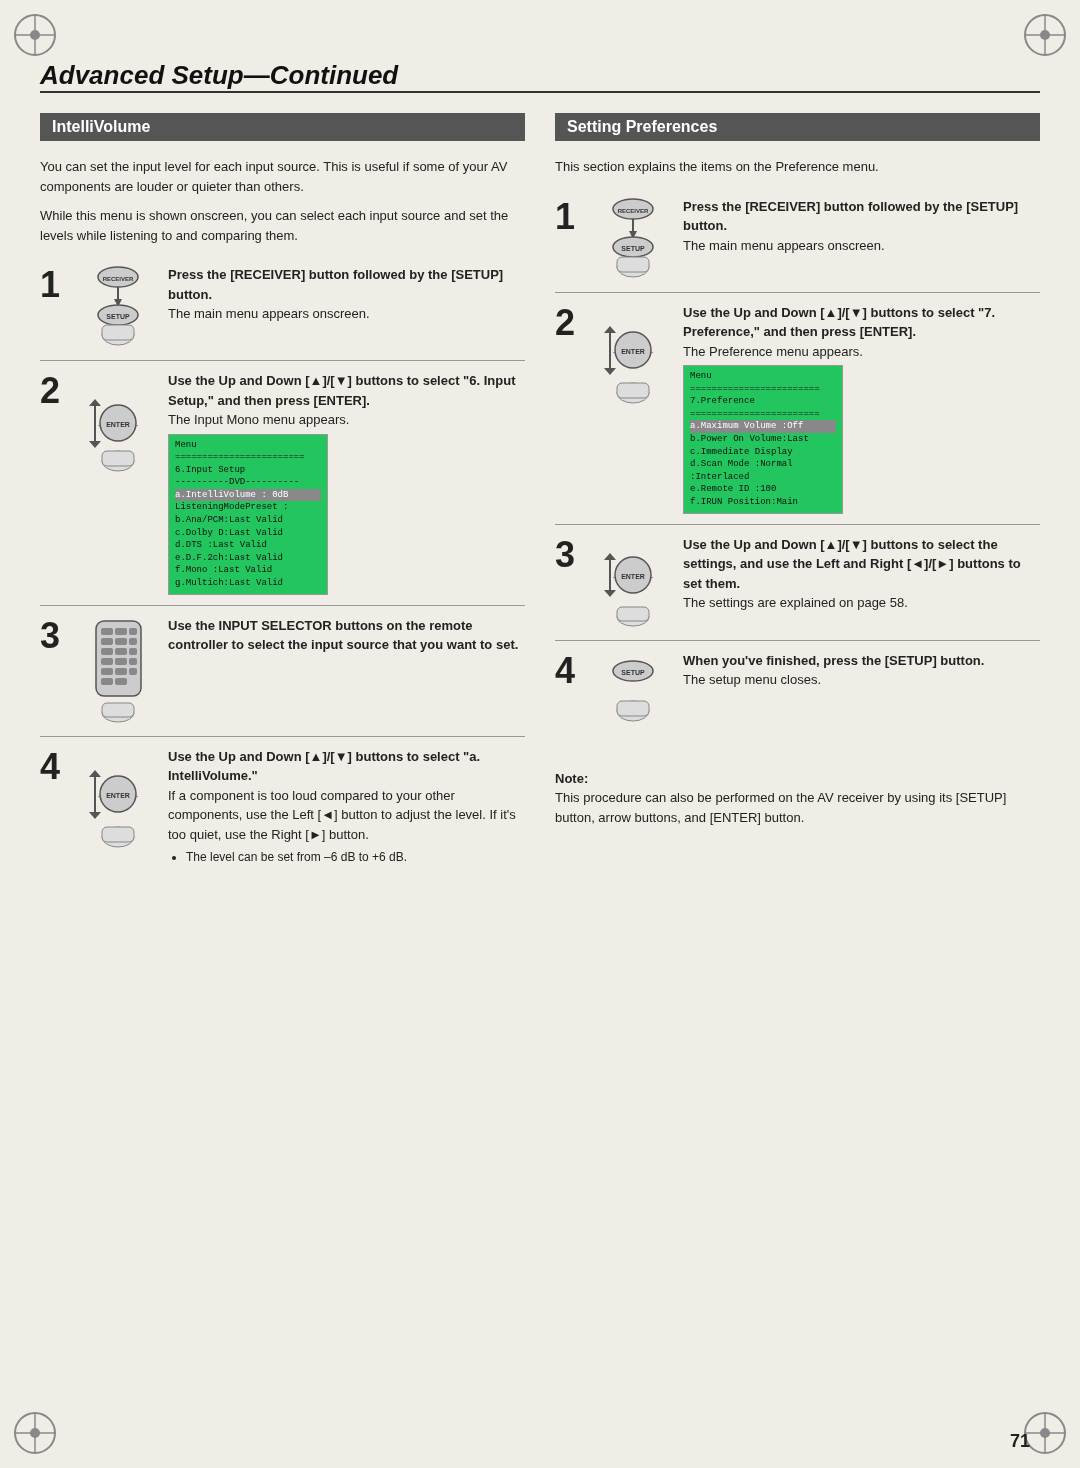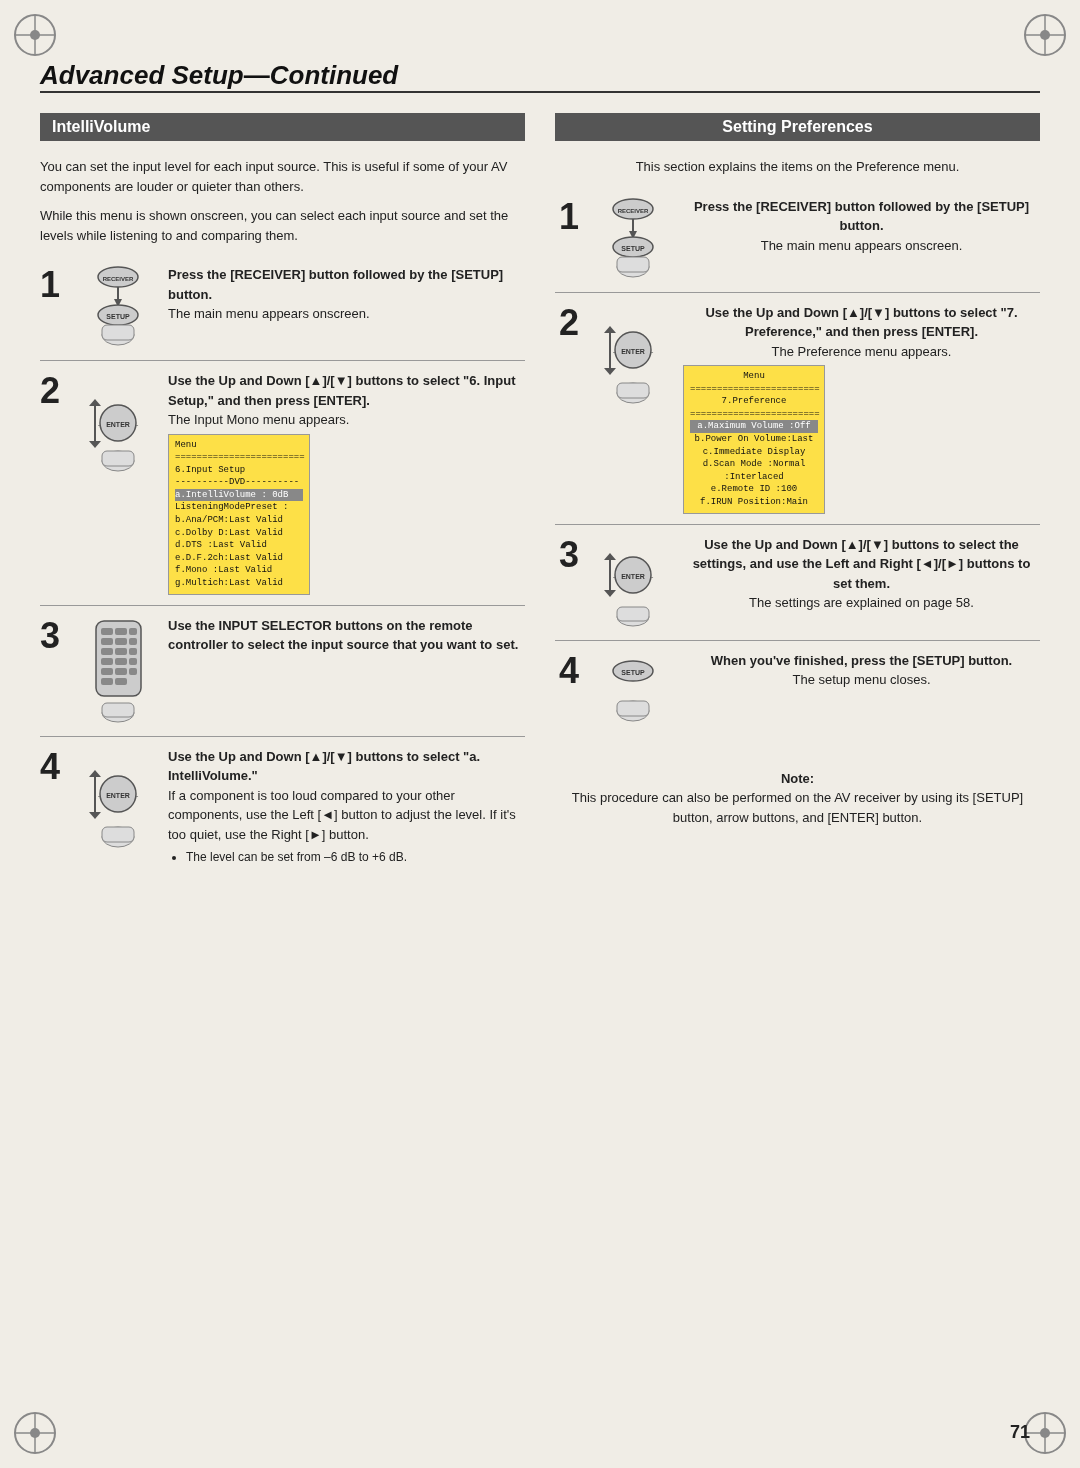--- a/index.html
+++ b/index.html
@@ -51,21 +51,20 @@
     .two-col {
       display: flex;
       gap: 30px;
       align-items: flex-start;
     }
     .col-left {
       flex: 1;
     }
     .col-right {
       flex: 1;
-      text-align: center;
     }
 
     
     .section-title-box {
       background: #555;
       color: #fff;
       font-size: 16px;
       font-weight: bold;
       padding: 5px 12px;
       margin-bottom: 16px;
@@ -129,40 +128,40 @@
       list-style: disc;
       padding-left: 18px;
       margin-top: 4px;
     }
     .step-text ul li {
       font-size: 12px;
     }
 
     
     .menu-display {
-      background: #fde047;
+      background: #22c55e;
       border: 1px solid #999;
       font-family: 'Courier New', monospace;
       font-size: 9px;
       padding: 4px 6px;
       margin-top: 4px;
       line-height: 1.4;
       color: #111;
-      width: 142px;
+      width: 160px;
     }
     .menu-display .highlight {
       background: #888;
       color: #fff;
       display: block;
     }
 
     
     .page-num {
       position: absolute;
-      bottom: 25px;
+      bottom: 16px;
       right: 50px;
       font-size: 18px;
       font-weight: bold;
       color: #222;
     }
 
     
     .note-section {
       margin-top: 28px;
       font-size: 13px;

